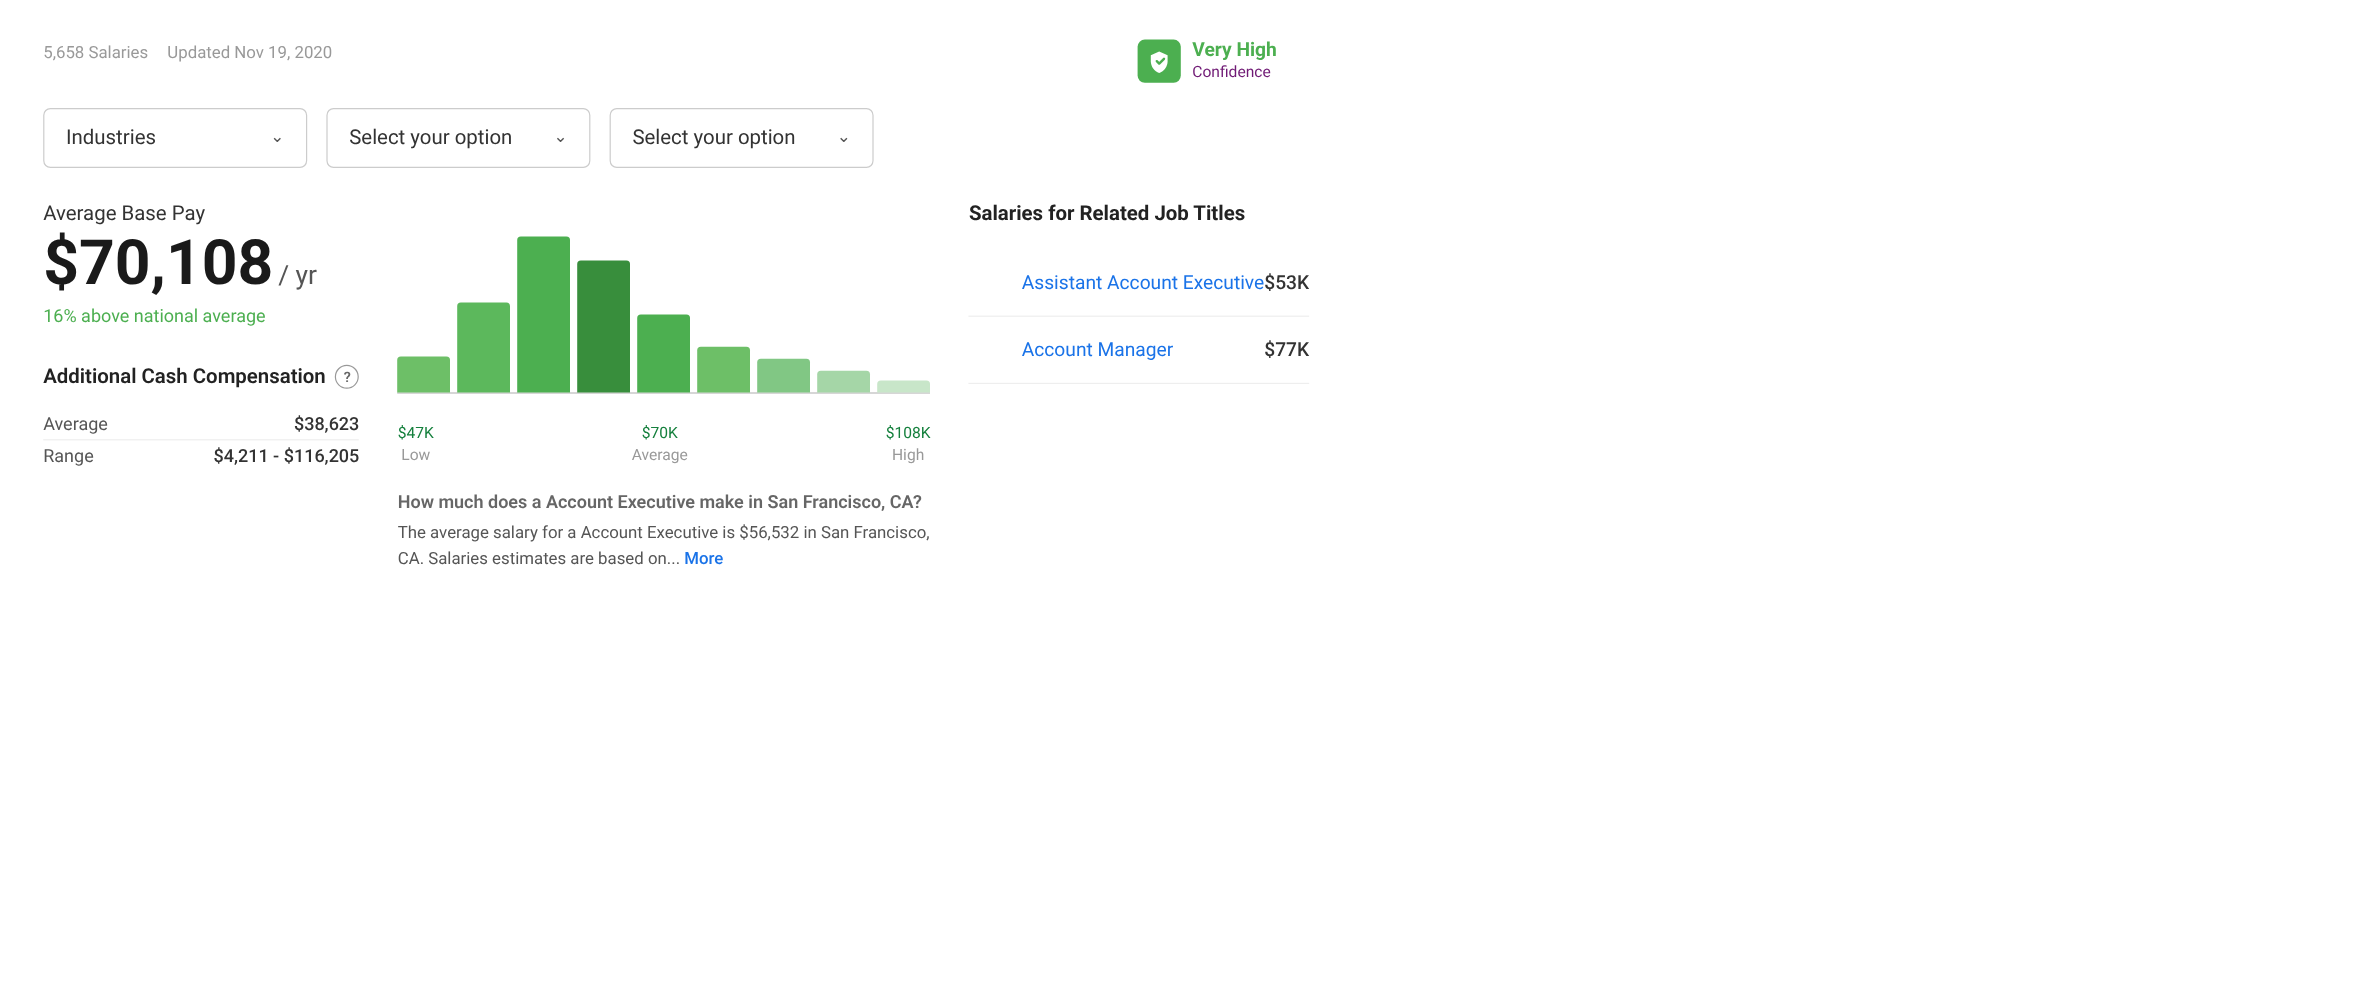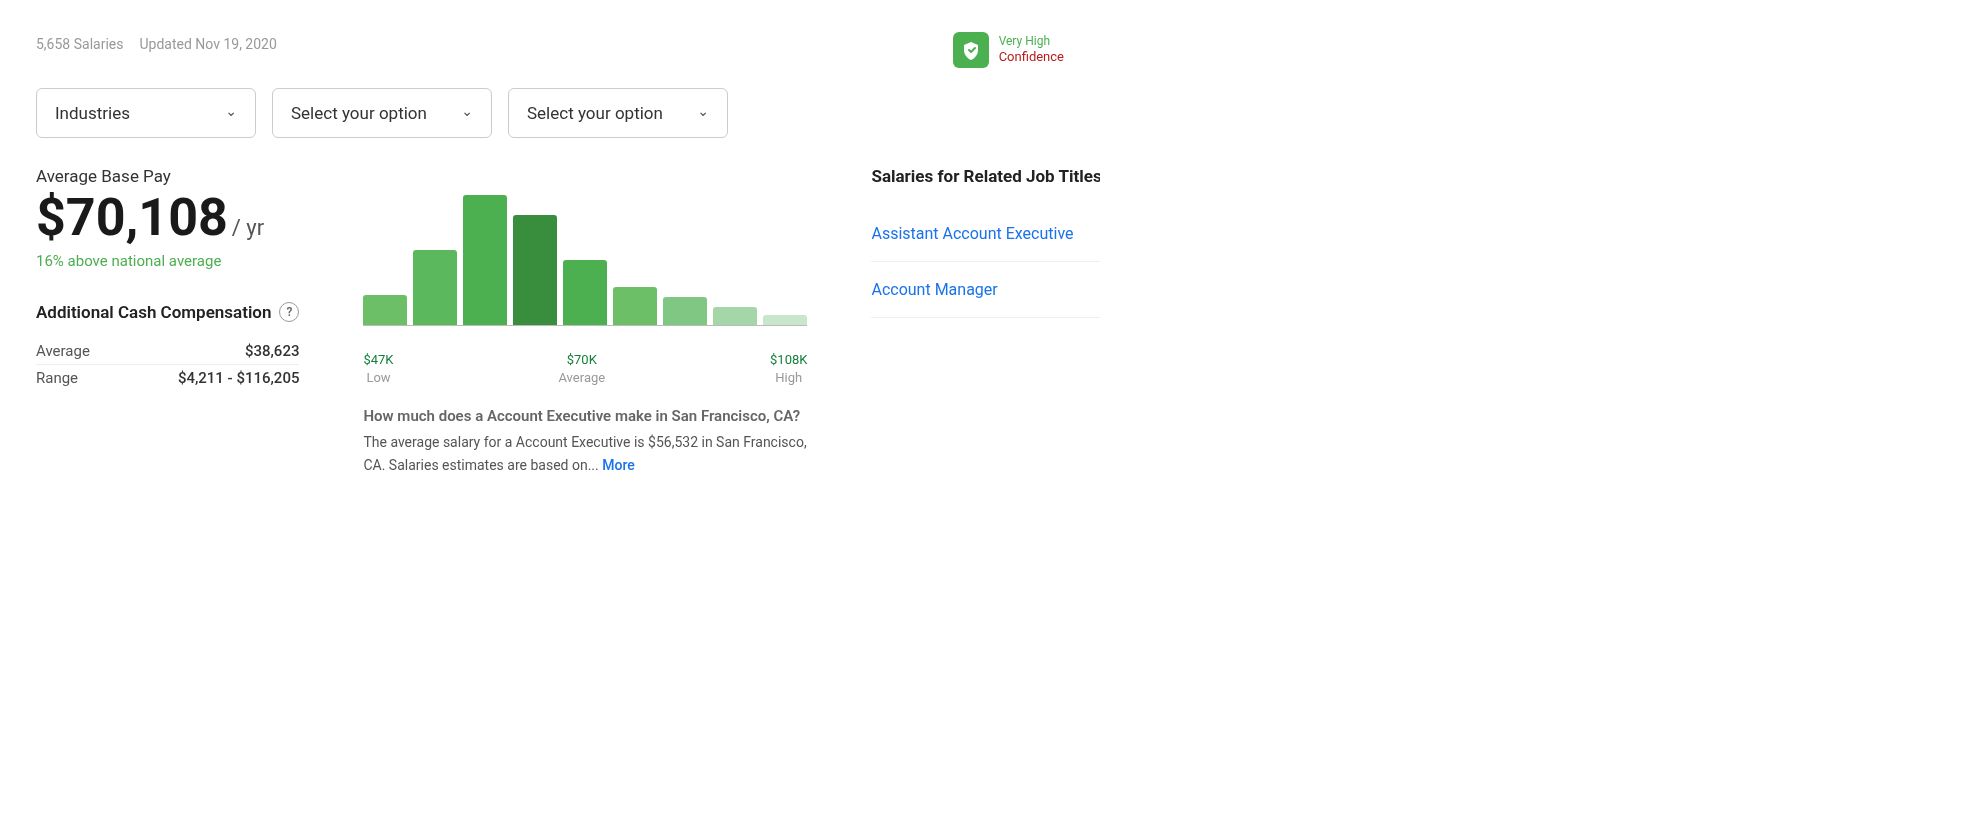--- a/index.html
+++ b/index.html
@@ -42,27 +42,27 @@
       display: flex;
       align-items: center;
       justify-content: center;
       color: white;
       font-size: 18px;
     }
     .confidence-text {
       line-height: 1.3;
     }
     .confidence-text .very-high {
-      font-weight: 400;
-      font-size: 12px;
+      font-weight: 700;
+      font-size: 16px;
       color: #4caf50;
     }
     .confidence-text .confidence-label {
       font-size: 13px;
-      color: #b91c1c;
+      color: #701a75;
     }
     .dropdowns-row {
       display: flex;
       gap: 16px;
       margin: 20px 0 28px 0;
     }
     .dropdown {
       display: flex;
       align-items: flex-start;
       justify-content: space-between;
@@ -76,21 +76,21 @@
       background: #fff;
       user-select: none;
     }
     .dropdown .chevron {
       font-size: 14px;
       color: #555;
       margin-left: 16px;
     }
     .main-content {
       display: flex;
-      gap: 64px;
+      gap: 32px;
     }
     .left-panel {
       min-width: 220px;
       flex-shrink: 0;
     }
     .avg-label {
       font-size: 17px;
       color: #333;
       margin-bottom: 6px;
     }
@@ -208,20 +208,21 @@
       align-items: center;
       padding: 18px 0;
       border-bottom: 1px solid #eee;
     }
     .related-item:first-of-type { border-top: 1px solid #eee; }
     .related-item .job-link {
       color: #1a73e8;
       font-size: 16px;
       cursor: pointer;
       text-decoration: none;
+      margin-left: 44px;
     }
     .related-item .salary {
       font-size: 16px;
       color: #333;
       font-weight: 500;
     }
   </style>
 </head>
 <body>
 

